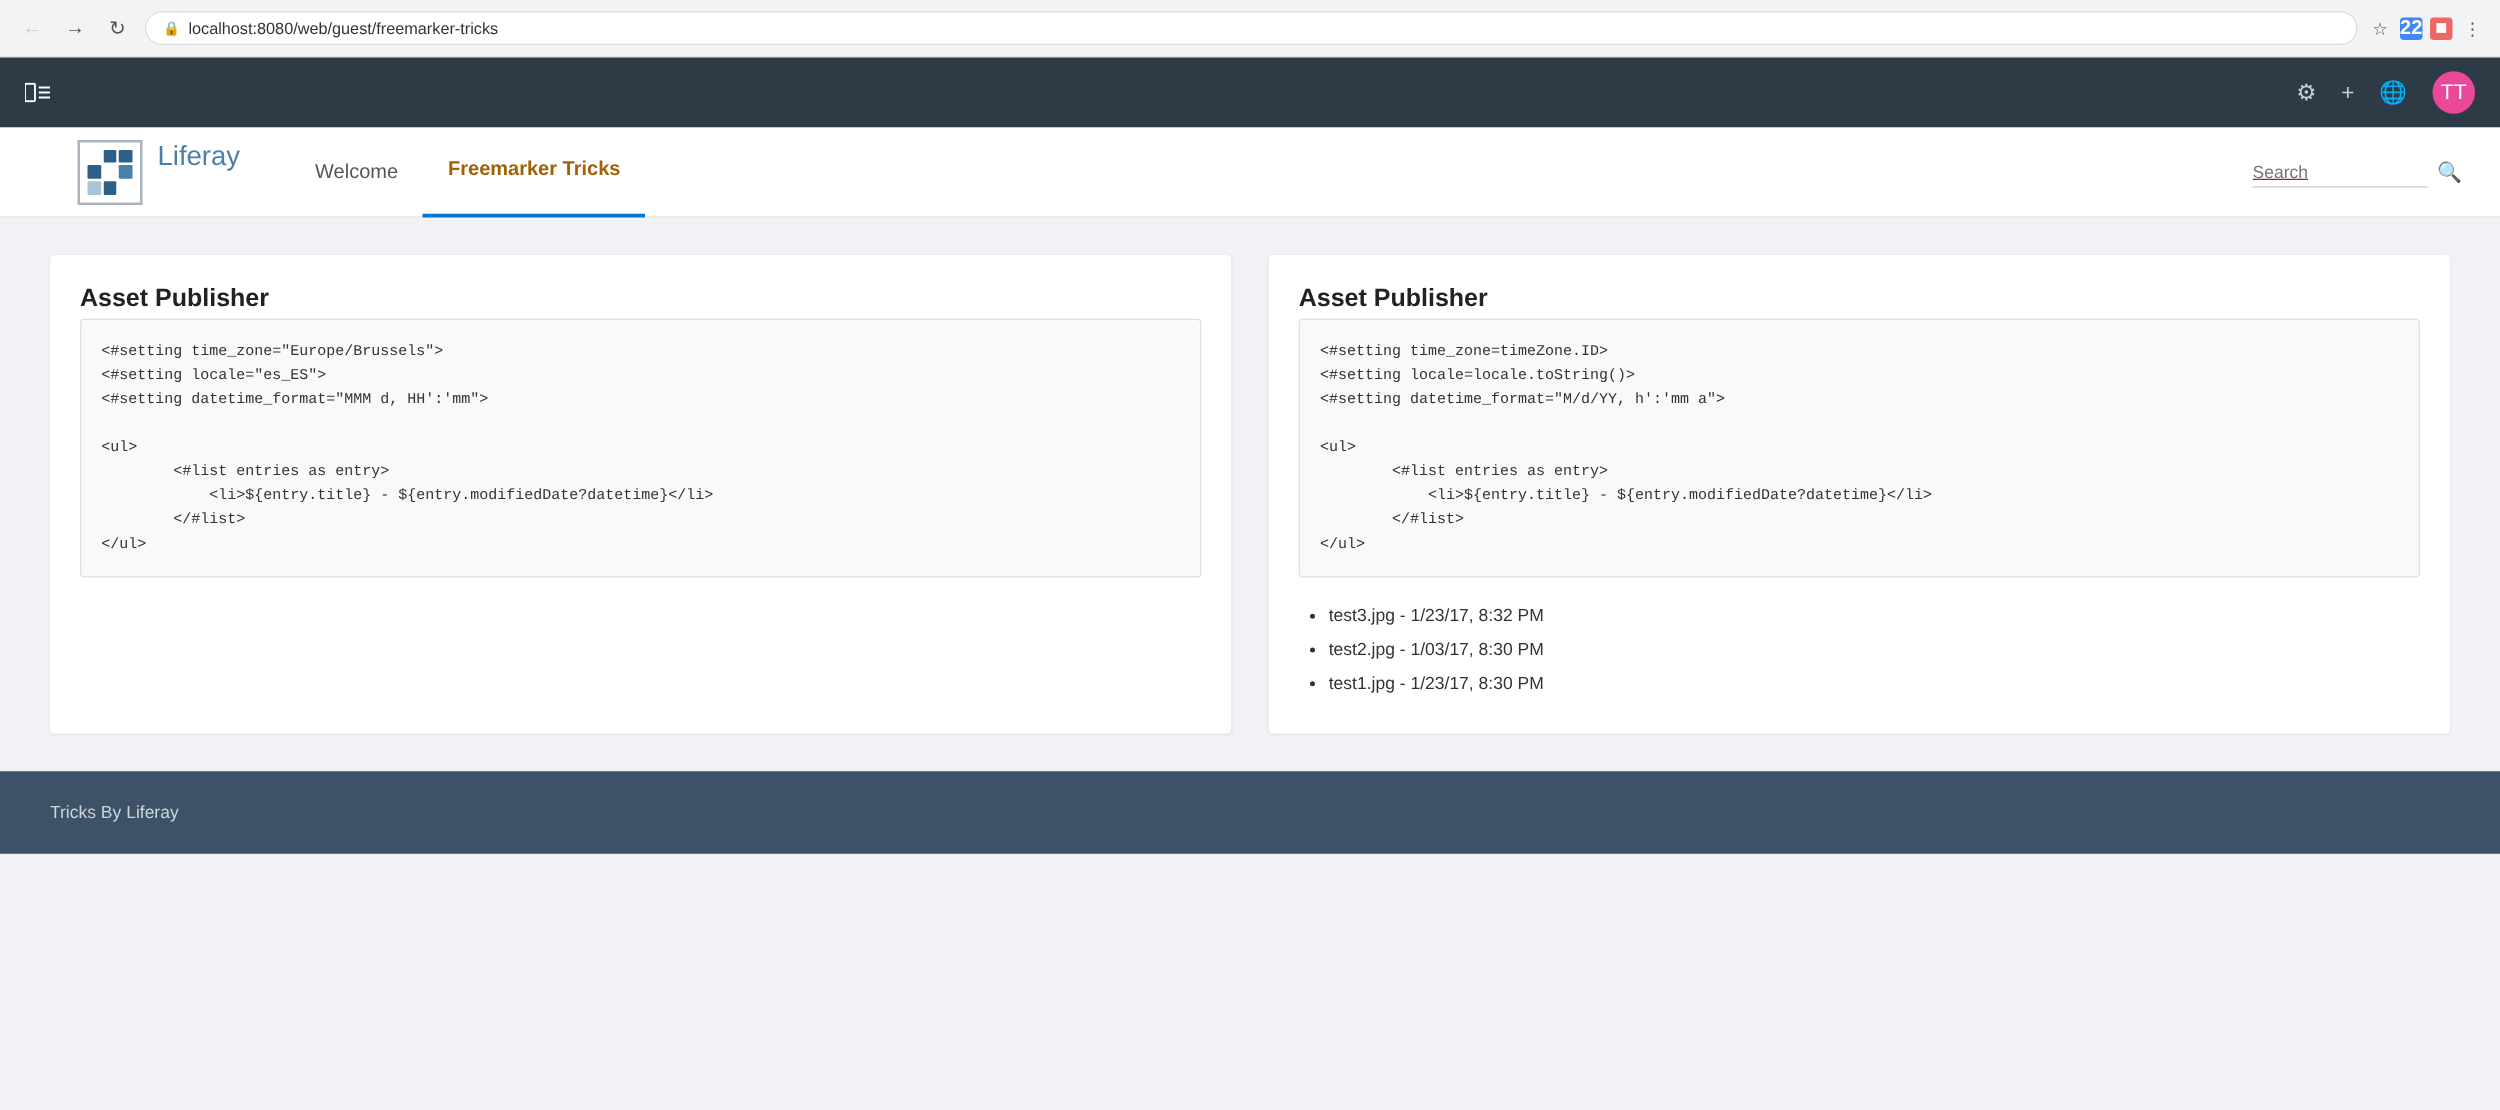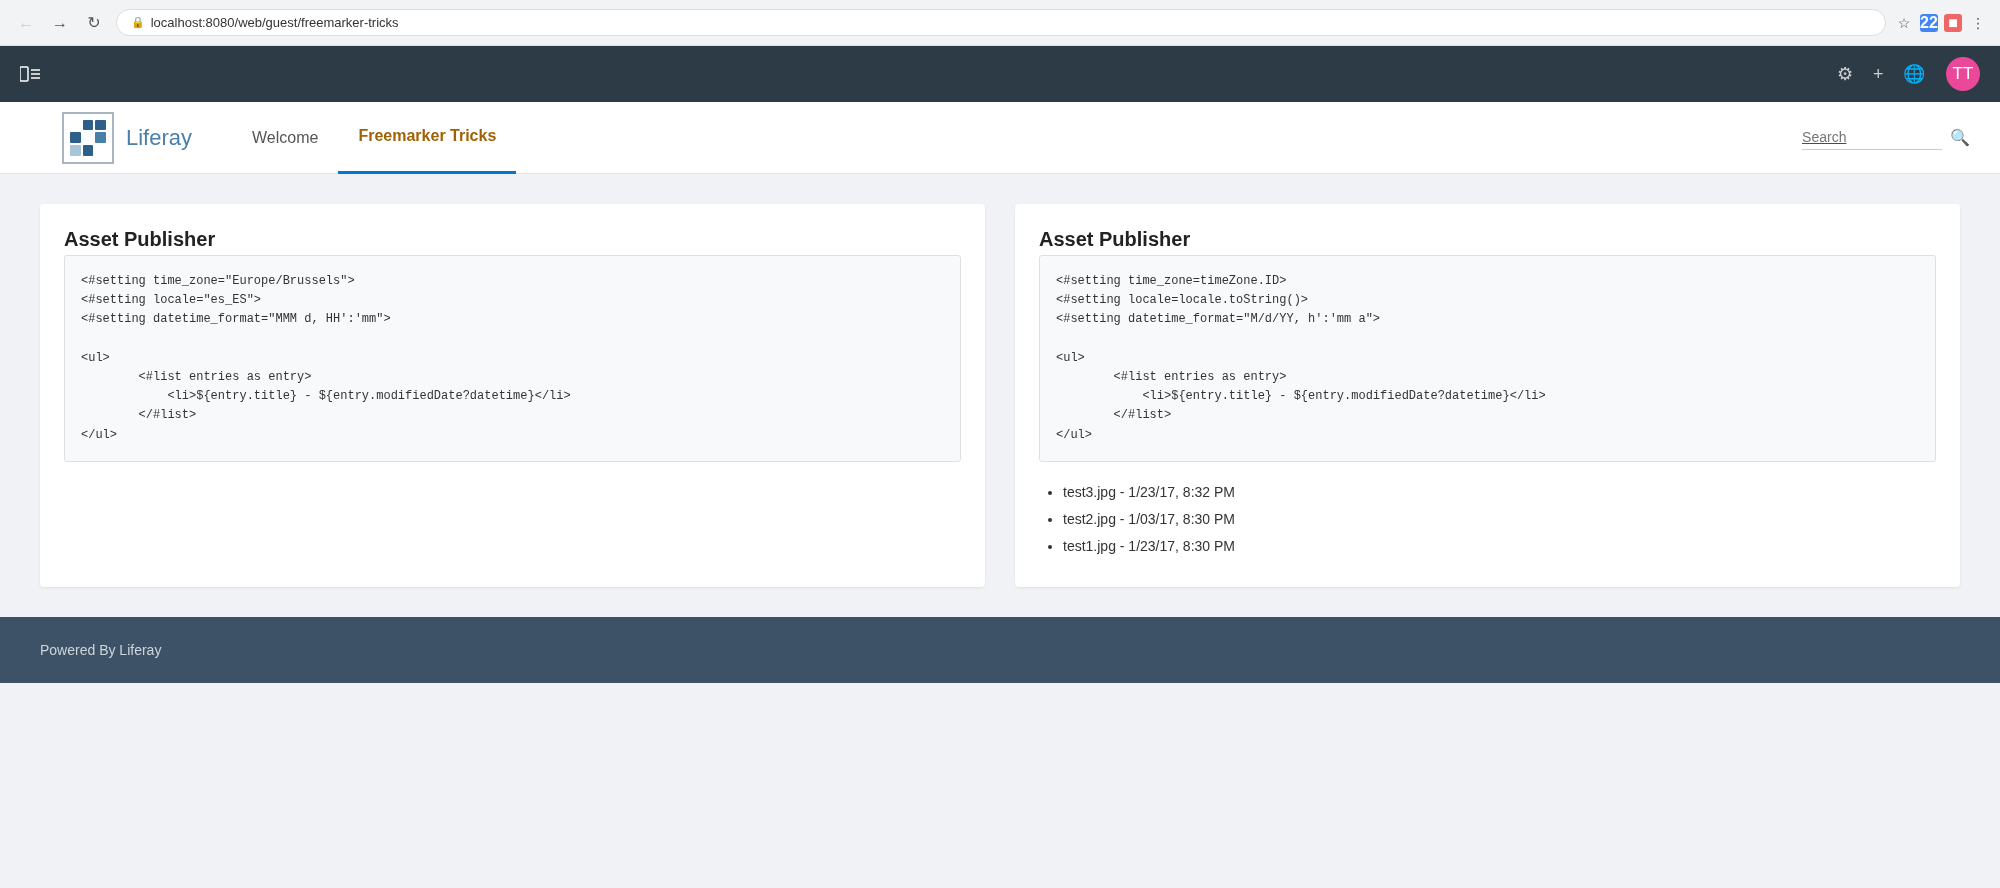--- a/index.html
+++ b/index.html
@@ -82,21 +82,21 @@
     .nav-bar {
       background: #fff;
       padding: 0 30px;
       display: flex;
       align-items: center;
       height: 72px;
       border-bottom: 1px solid #e5e5e5;
       gap: 0;
     }
     .site-logo {
-      display: flex; align-items: center; gap: 12px;
+      display: flex; gap: 12px;
       text-decoration: none; margin-right: 40px; padding-left: 32px;
     }
     .logo-img {
       width: 52px; height: 52px;
       border: 2px solid #aab4c0;
       display: flex; align-items: center; justify-content: center;
       background: #fff;
     }
     .logo-grid {
       display: grid; grid-template-columns: repeat(3, 1fr);
@@ -296,14 +296,14 @@
         <li class="result-item">test3.jpg - 1/23/17, 8:32 PM</li>
         <li class="result-item">test2.jpg - 1/03/17, 8:30 PM</li>
         <li class="result-item">test1.jpg - 1/23/17, 8:30 PM</li>
       </ul>
     </div>
 
   </div>
 </div>
 
 <div class="footer">
-  <span class="footer-text">Powered By Liferay</span>
+  <span class="footer-text">Tricks By Liferay</span>
 </div>
 
 </body></html>

